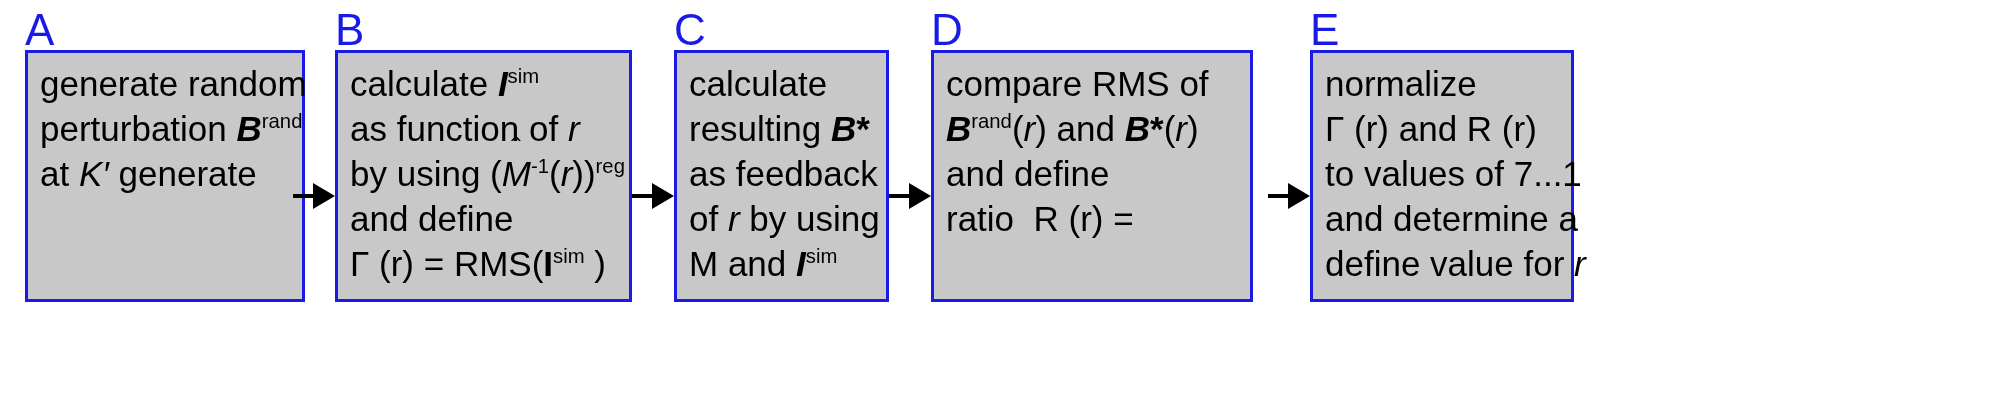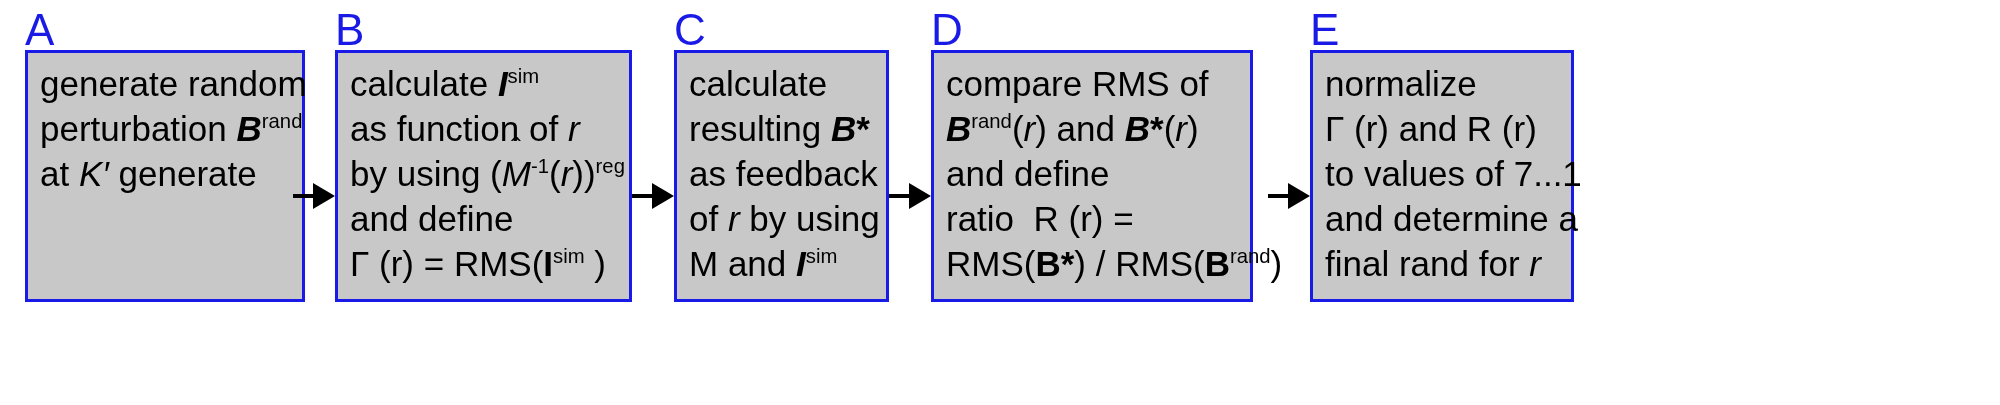--- a/index.html
+++ b/index.html
@@ -159,36 +159,35 @@
   </div>
 
   <div class="stage" style="left:931px; width:337px;">
     <div class="stage-letter">D</div>
     <div class="stage-box" style="width:322px;">
       <div class="box-lines">
         <span class="ln"><span>compare RMS of</span></span>
         <span class="ln"><span class="bi">B</span><sup>rand</sup><span>(</span><span class="it">r</span><span>)</span> <span>and</span> <span class="bi">B</span><span class="bd">*</span><span>(</span><span class="it">r</span><span>)</span></span>
         <span class="ln"><span>and define</span></span>
         <span class="ln"><span>ratio</span>&nbsp; <span>R</span> <span>(r)</span> <span>=</span></span>
-        <span class="ln"><span>RMS</span><span>(</span><span class="bd">B</span><span class="bd">*</span><span>)</span> <span>/</span> <span>RMS</span><span>(</span><span class="bd">B</span><sup>rand</sup><span>)</span></span>
       </div>
     </div>
   </div>
 
   <div class="arrow" style="left:1268px; width:42px;">
     <div class="shaft" style="width:24px;"></div>
     <div class="head" style="left:20px;"></div>
   </div>
 
   <div class="stage" style="left:1310px; width:282px;">
     <div class="stage-letter">E</div>
     <div class="stage-box" style="width:264px;">
       <div class="box-lines">
         <span class="ln"><span>normalize</span></span>
         <span class="ln"><span>Γ</span> <span>(r)</span> <span>and R (r)</span></span>
         <span class="ln"><span>to values of 7...1</span></span>
         <span class="ln"><span>and determine a</span></span>
-        <span class="ln"><span>final rand for</span> <span class="it">r</span></span>
+        <span class="ln"><span>define value for</span> <span class="it">r</span></span>
       </div>
     </div>
   </div>
 
 </div>
 
 </body></html>

